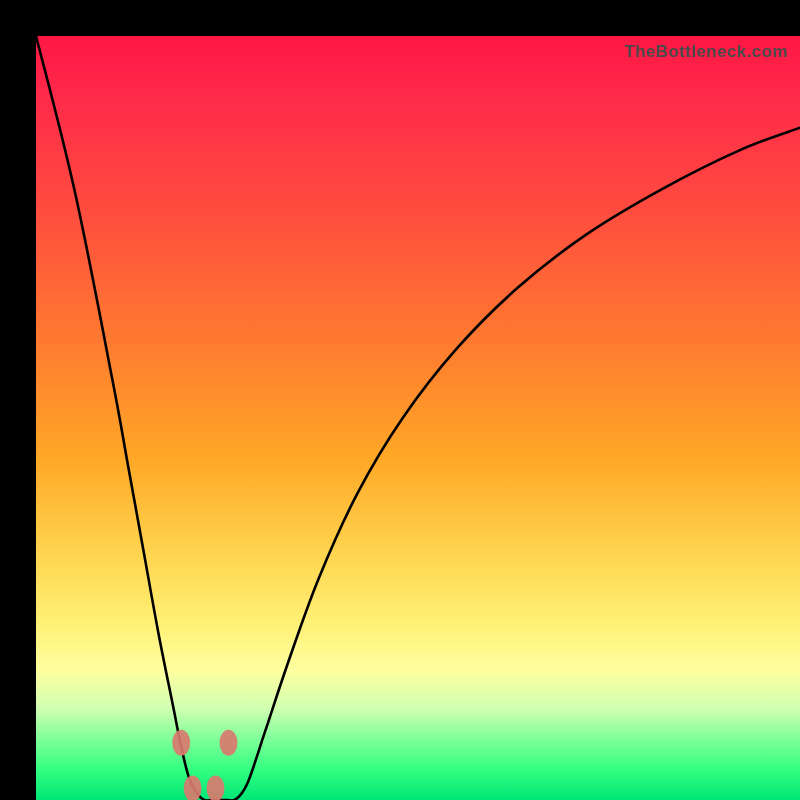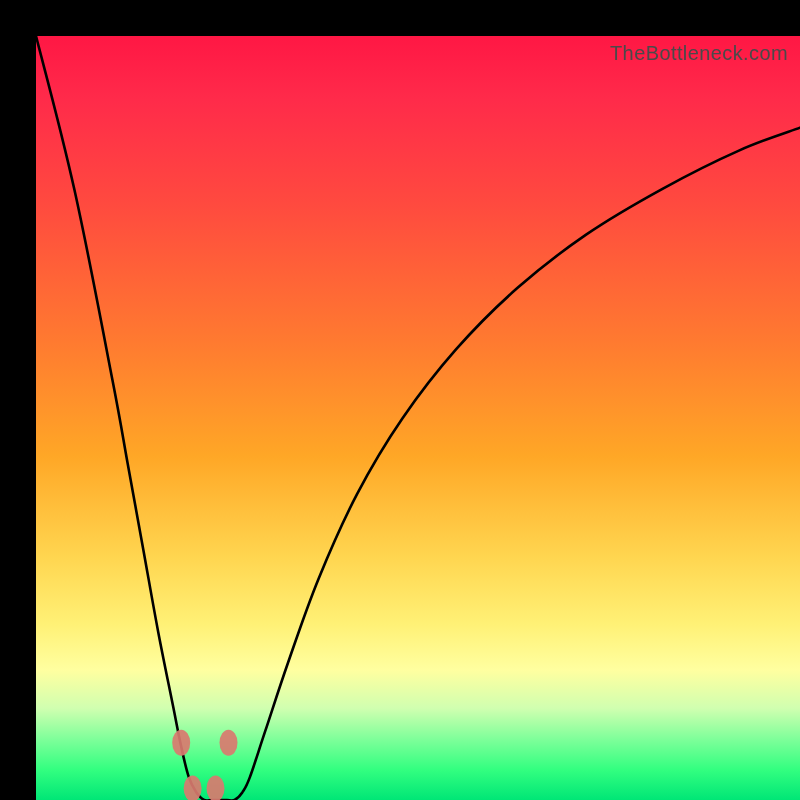--- a/index.html
+++ b/index.html
@@ -30,22 +30,22 @@
       #7fff9a 92%,
       #33ff80 96%,
       #00e676 100%
     );
   }
   .watermark {
     position: absolute;
     top: 6px;
     right: 12px;
     color: #4a4a4a;
-    font-size: 20px;
-    font-weight: 400;
+    font-size: 17px;
+    font-weight: 700;
     letter-spacing: 0.4px;
     user-select: none;
   }
   svg.curve {
     position: absolute;
     left: 0;
     top: 0;
     width: 764px;
     height: 764px;
   }

